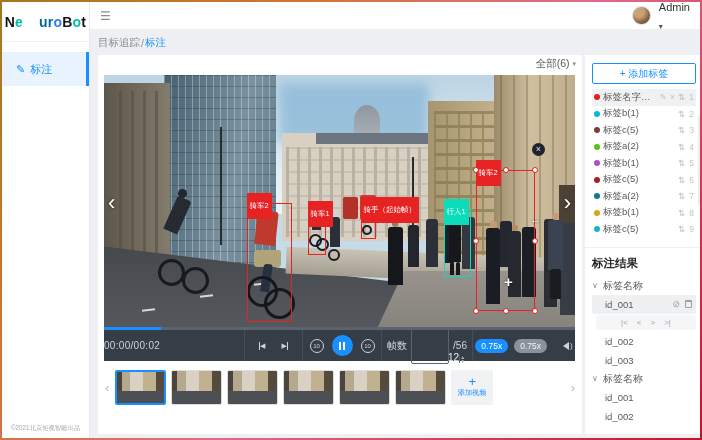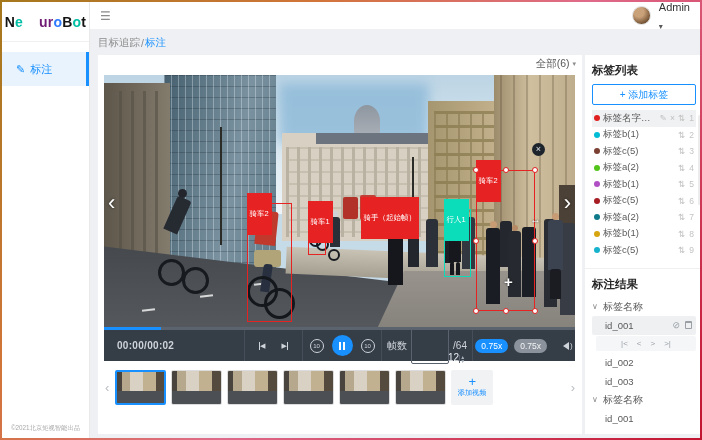--- a/index.html
+++ b/index.html
@@ -73,35 +73,35 @@
   .walk { left:272px; top:196px; width:200px; height:60px; background:linear-gradient(180deg,#98948d,#85817b); clip-path:polygon(14% 0,100% 0,100% 100%,0 100%); }
   .lamp { width:2px; background:#2b2b28; }
   .bus { border-radius:2px; }
   .fig { border-radius:3px 3px 0 0; }
   .head { border-radius:50%; position:absolute; }
   .wheel { position:absolute; border-radius:50%; background:transparent; }
 
   
   .bbox { position:absolute; border:1.5px solid #e62222; }
   .bbox.teal { border-color:#0bdcba;text-decoration:underline; }
-  .blabel { position:absolute; top:-11px; left:-1.5px; background:#e62222; color:#fff; font-size:7.5px; line-height:10px; padding:16px 3px; white-space:nowrap; }
+  .blabel { position:absolute; top:-11px; left:-1.5px; background:#e62222; color:#fff; font-size:7.5px; line-height:10px; padding:8px 3px; white-space:nowrap; }
   .blabel.teal { background:#0bdcba; }
   .handle { position:absolute; width:6px; height:6px; border-radius:50%; background:#fff; border:1px solid #d22; }
   .nav-ar { position:absolute; top:118px; color:#fff; font-size:22px; line-height:20px; text-shadow:0 0 3px rgba(0,0,0,.6); cursor:pointer; z-index:5; }
   .del-dot { position:absolute; width:13px; height:13px; border-radius:50%; background:#1e242c; color:#dfe3e8; font-size:9px; line-height:12px; text-align:center; cursor:pointer; }
   .cursor-move { position:absolute; color:#fff; font-size:15px; font-weight:bold; text-shadow:0 0 2px #000; }
   .cursor-rs { position:absolute; color:#fff; font-size:11px; text-shadow:0 0 2px #000; }
 
   
   .progress { position:absolute; left:0; right:0; bottom:31px; height:3px; background:#5a636e; cursor:pointer; }
   .progress .fill { width:12%; height:100%; background:#1890ff; }
   .controls { position:absolute; left:0; right:0; bottom:0; height:31px; background:#353d47; display:flex; align-items:center; color:#cfd4da; font-size:10px; }
   .c-sec { display:flex; align-items:center; height:100%; }
   .c-div { width:1px; height:100%; background:#454e59; }
-  .time { padding-left:13px; width:140px; letter-spacing:.3px;font-weight:bold; }
+  .time { width:140px; letter-spacing:.3px; }
   .stepbtn { cursor:pointer; font-size:9px; display:flex; align-items:center; color:#cfd4da; }
   .stepbtn .bar { width:1.5px; height:8px; background:#cfd4da; }
   .ring { width:14px; height:14px; border:1px solid #cfd4da; border-radius:50%; font-size:6px; display:flex; align-items:center; justify-content:center; cursor:pointer; }
   .pause { width:21px; height:21px; border-radius:50%; background:#1890ff; display:flex; align-items:center; justify-content:center; gap:2.5px; cursor:pointer; }
   .pause i { width:2px; height:8px; background:#fff; }
   .f-input { width:33px; height:36px; border:1px solid #5a6270; border-radius:2px; display:flex; align-items:flex-end;padding-left:36px; }
   .f-input .val { flex:1; text-align:center; color:#e8ecf0; }
   .spin { width:11px; border-left:1px solid #5a6270; display:flex; flex-direction:column; align-items:center; line-height:4px; font-size:5px; color:#aab2bb; cursor:pointer; }
   .pill { height:14px; border-radius:7px; padding:0 6px; font-size:8.5px; line-height:14px; cursor:pointer; }
   .pill.on { background:#1890ff; color:#fff; }
@@ -147,21 +147,21 @@
 </head>
 <body>
 
 <div class="frame">
 <div class="app">
 
   <div class="sidebar">
     <div class="logo">
       <span style="color: rgb(20, 20, 20);">N</span>
           <span style="color: rgb(0, 191, 165);">e</span>
-          <span style="color: #701a75; margin-left: 16px;">ur</span>
+          <span style="color: #0369a1; margin-left: 16px;">ur</span>
           <span style="color: rgb(46, 123, 255);">o</span>
           <span style="color: rgb(20, 20, 20);">B</span>
           <span style="color: rgb(0, 191, 165);">o</span>
           <span style="color: rgb(20, 20, 20);">t</span>
     </div>
     <div class="side-item">
       <span class="pen">✎</span>
       <span>标注</span>
     </div>
     <div class="copyright">©2021北京矩视智能出品</div>
@@ -342,21 +342,21 @@
               <div class="c-div"></div>
               <div class="c-sec" style="width:90px;justify-content:center;gap:4px;">
                 <span>帧数</span>
                 <span class="f-input">
                   <span class="val">12</span>
                   <span class="spin">
                     <span>▲</span>
                     <span>▼</span>
                   </span>
                 </span>
-                <span>/64</span>
+                <span>/56</span>
               </div>
               <div class="c-div"></div>
               <div class="c-sec" style="flex:1;justify-content:center;gap:6px;">
                 <span class="pill on">0.75x</span>
                 <span class="pill off">0.75x</span>
                 <span class="vol" style="margin-left:6px;">
                       <span class="tri"></span>
                       <span class="arc">)</span>
                     </span>
               </div>
@@ -373,21 +373,20 @@
             <div class="thumb"></div>
             <div class="add-tile">
               <span class="plus">+</span>
               <span class="lbl">添加视频</span>
             </div>
             <span class="th-ar" style="margin-left:auto;">›</span>
           </div>
         </div>
 
         <div class="right-panel">
-          <div class="rp-title">标签列表</div>
           <button class="add-tag">+ 添加标签</button>
 
           <div class="tag-row sel">
             <span class="dot" style="background: rgb(224, 31, 31);"></span>
             <span class="tag-name">标签名字最长数...</span>
             <span class="ti">✎</span>
             <span class="ti">×</span>
             <span class="ti">⇅</span>
             <span class="t-num">1</span>
           </div>

